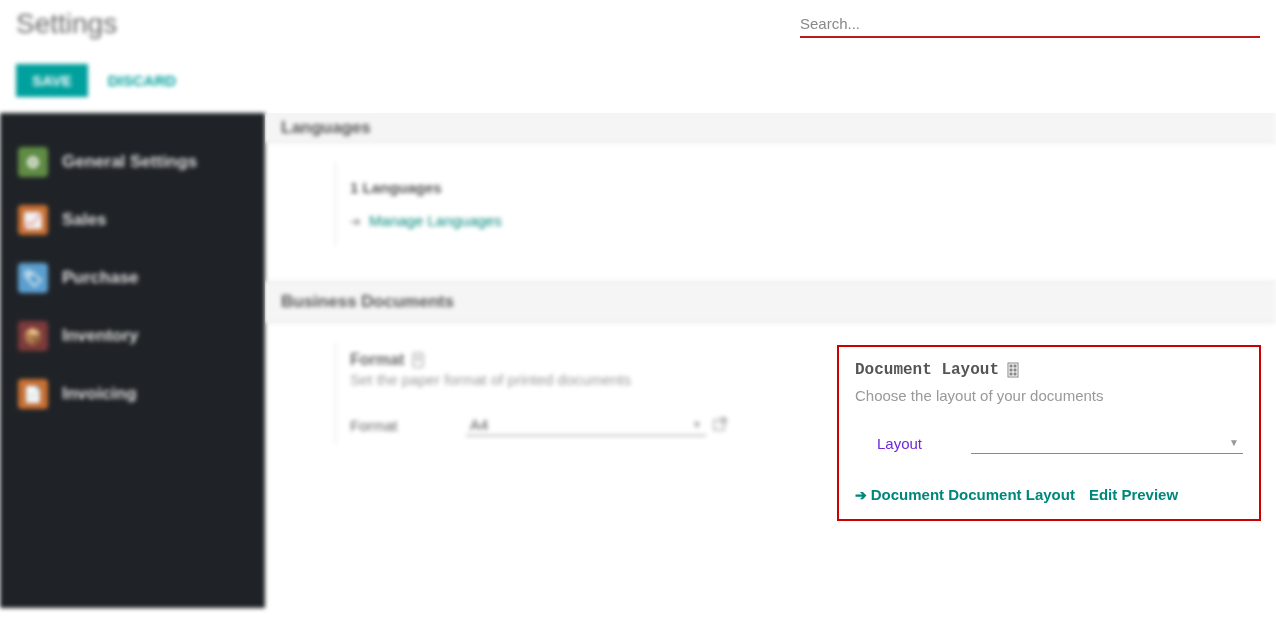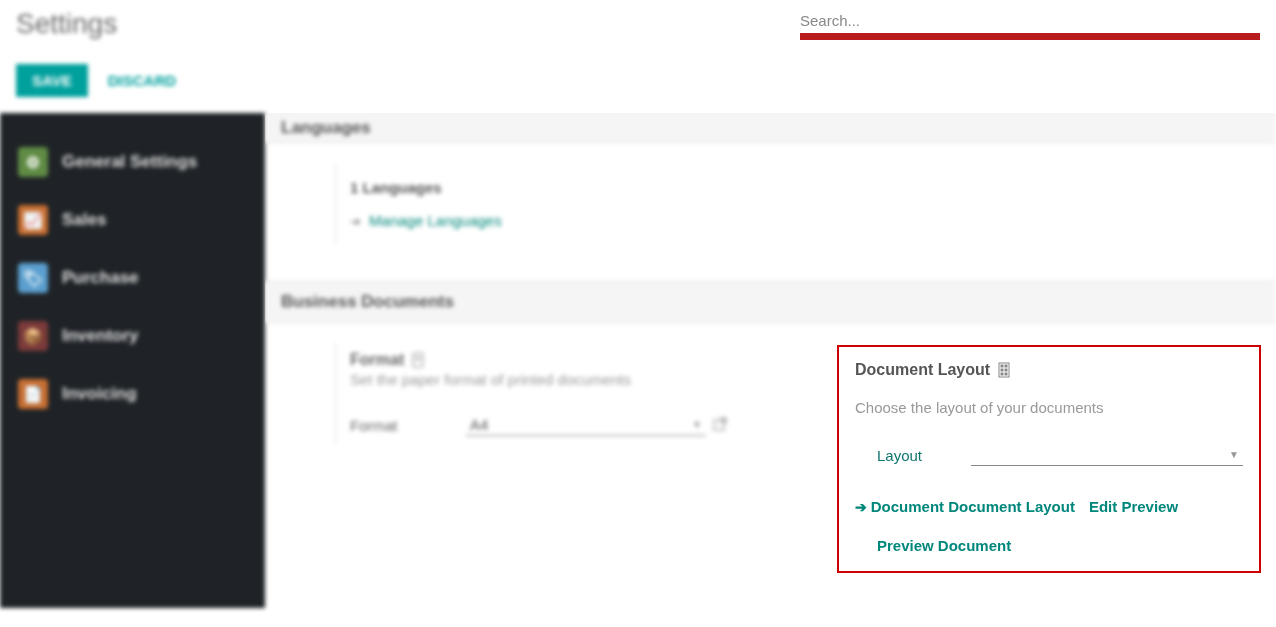--- a/index.html
+++ b/index.html
@@ -1,21 +1,21 @@
 <!DOCTYPE html>
 <html><head>
   <meta charset="utf-8">
   <style>
     * { box-sizing: border-box; margin: 0; padding: 0; }
     body { font-family: "Segoe UI", Arial, sans-serif; background: #fff; width: 1276px; height: 627px; overflow: hidden; }
 
     .top-header { padding: 8px 16px; display: flex; align-items: center; justify-content: space-between; }
     .page-title { font-size: 28px; color: #6b6b6b; font-weight: 400; filter: blur(2px); }
     .search-wrap { width: 460px; }
-    .search-input { width: 100%; border: none; border-bottom: 7px solid #b91c1c; font-size: 15px; padding: 4px 0; outline: none; }
+    .search-input { width: 100%; border: none; border-bottom: 2px solid #b91c1c; font-size: 15px; padding: 4px 0; outline: none; }
     .search-input::placeholder { color: #888; }
 
     .action-bar { padding: 16px; display: flex; align-items: center; gap: 20px; filter: blur(2px);}
     .btn-save { background: #00a09d; color: #fff; border: none; padding: 8px 16px; font-size: 15px; font-weight: 700; cursor: pointer; }
     .btn-discard { background: none; border: none; color: #00a09d; font-size: 15px; font-weight: 700; cursor: pointer; }
 
     .main-area { display: flex; height: 495px; }
 
     .sidebar { width: 265px; background: #1f2327; padding-top: 20px; filter: blur(2px);}
     .sidebar-item { display: flex; align-items: center; gap: 14px; padding: 14px 18px; color: #ddd; font-size: 17px; font-weight: 700; cursor: pointer; }
@@ -40,24 +40,24 @@
     .format-block { position: absolute; top: 230px; left: 70px; width: 500px; border-left: 1px solid #ddd; padding: 8px 14px; filter: blur(2px);}
     .format-title { font-size: 16px; font-weight: 700; color: #666; display: flex; align-items: center; gap: 6px;}
     .format-desc { font-size: 15px; color: #999; margin-top: 2px;}
     .format-row { display: flex; align-items: center; margin-top: 26px; gap: 6px;}
     .format-label { font-size: 15px; color: #666; width: 110px;}
     .format-select { border: none; border-bottom: 1px solid #888; width: 240px; font-size: 15px; color: #555; display:flex; justify-content:space-between; align-items:center; padding: 2px 4px;}
     .dropdown-arrow { color: #999; font-size: 10px;}
     .ext-link { color: #888; font-size: 13px;}
 
     .layout-block { position: absolute; top: 232px; left: 572px; width: 424px; border: 2px solid #cc0000; padding: 14px 16px 16px 16px;}
-    .layout-title { font-size: 16px; font-weight: 700; color: #555; display: flex; align-items: center; gap: 6px;}
-    .layout-desc { font-size: 15px; color: #999; margin-top: 20px;}
+    .layout-title { font-size: 16px; font-weight: 700; color: #555; display: flex; align-items: center; gap: 6px; font-family: Liberation Mono, monospace;}
+    .layout-desc { font-size: 15px; color: #999; margin-top: 8px;}
     .layout-row { display: flex; align-items: center; margin-top: 28px; gap: 4px;}
-    .layout-label { font-size: 15px; color: #0f766e; width: 112px; padding-left: 22px;}
+    .layout-label { font-size: 15px; color: #6d28d9; width: 112px; padding-left: 22px;}
     .layout-select { border-bottom: 1px solid #888; flex: 1; font-size: 15px; color: #555; display:flex; justify-content:flex-end; align-items:center; padding: 2px 4px; height: 22px;}
     .layout-links { margin-top: 32px; display: flex; align-items: center; gap: 14px;}
     .llink { color: #00877b; font-size: 15px; font-weight: 700; cursor: pointer; display:inline-flex; align-items:center; gap:4px;}
     .llink .arrow { font-size: 14px;}
     .preview-link { margin-top: 22px; padding-left: 22px;}
     
     svg.mini-icon { width: 16px; height: 16px; stroke: #888; fill:none; stroke-width:1;}
   </style>
 </head>
 <body>
@@ -157,19 +157,16 @@
           <span class="dropdown-arrow">▼</span>
         </span>
       </div>
       <div class="layout-links">
         <span class="llink">
           <span class="arrow">➔</span>
           <span>Document Document Layout</span>
         </span>
         <span class="llink">Edit Preview</span>
       </div>
-      <div class="preview-link">
-        <span class="llink">Preview Document</span>
-      </div>
     </div>
 
   </div>
 </div>
 
 </body></html>

